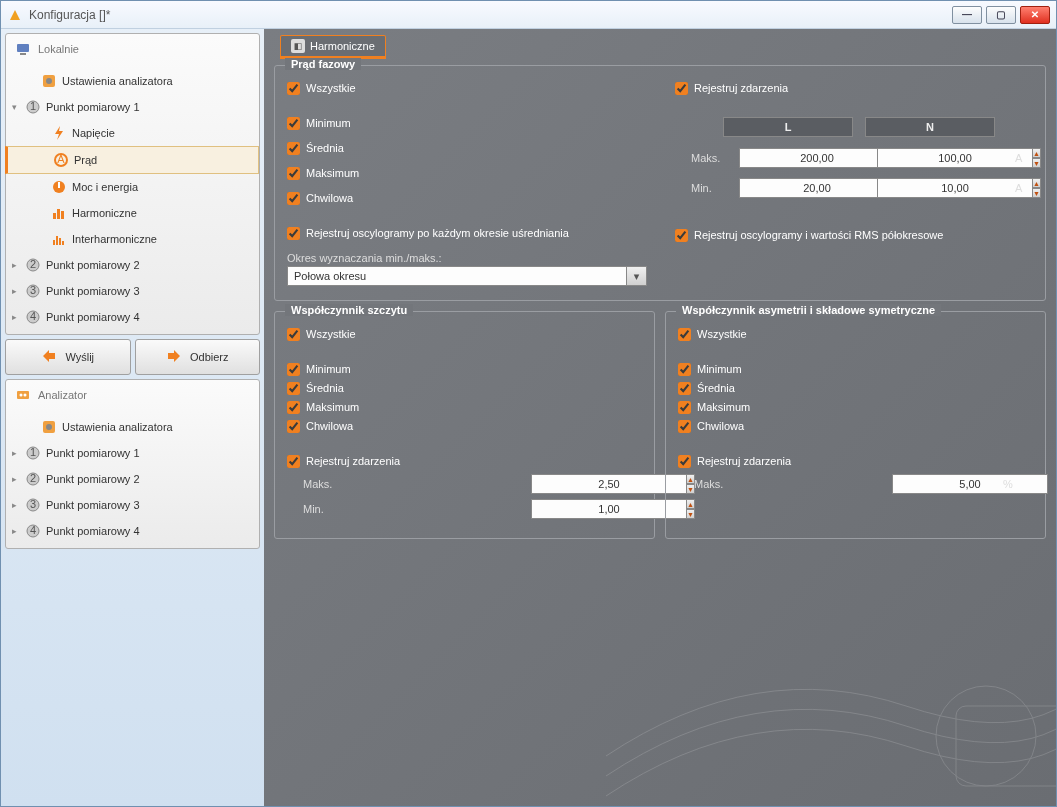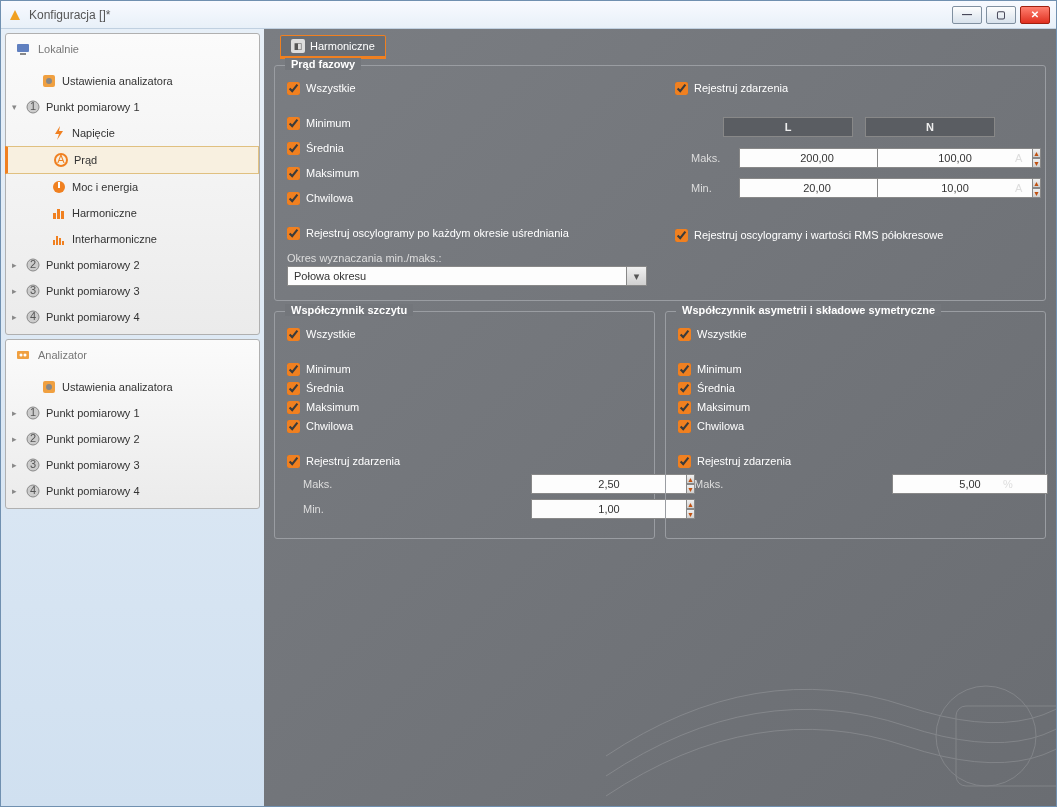--- a/index.html
+++ b/index.html
@@ -176,20 +176,38 @@
               <svg width="16" height="16">
                 <circle cx="8" cy="8" r="6" fill="#ccc" stroke="#888"></circle>
                 <text x="8" y="11" font-size="8" text-anchor="middle" fill="#555">4</text>
               </svg>
             </span>
             <span>Punkt pomiarowy 4</span>
           </div>
       </div>
     </div>
 
+    <div class="btn-row">
+      <div class="big-btn">
+          <span class="bicon">
+            <svg width="16" height="16">
+              <polygon points="2,8 8,2 8,5 14,5 14,11 8,11 8,14" fill="#f08020"></polygon>
+            </svg>
+          </span>
+          <span>Wyślij</span>
+        </div>
+      <div class="big-btn">
+          <span class="bicon">
+            <svg width="16" height="16">
+              <polygon points="14,8 8,2 8,5 2,5 2,11 8,11 8,14" fill="#f08020"></polygon>
+            </svg>
+          </span>
+          <span>Odbierz</span>
+        </div>
+    </div>
 
     <div class="panel">
       <div class="panel-header">
         <span class="hicon">
             <svg width="16" height="16">
               <rect x="2" y="4" width="12" height="8" rx="1" fill="#f0a040"></rect>
               <circle cx="6" cy="8" r="1.5" fill="#fff"></circle>
               <circle cx="10" cy="8" r="1.5" fill="#fff"></circle>
             </svg>
           </span>

